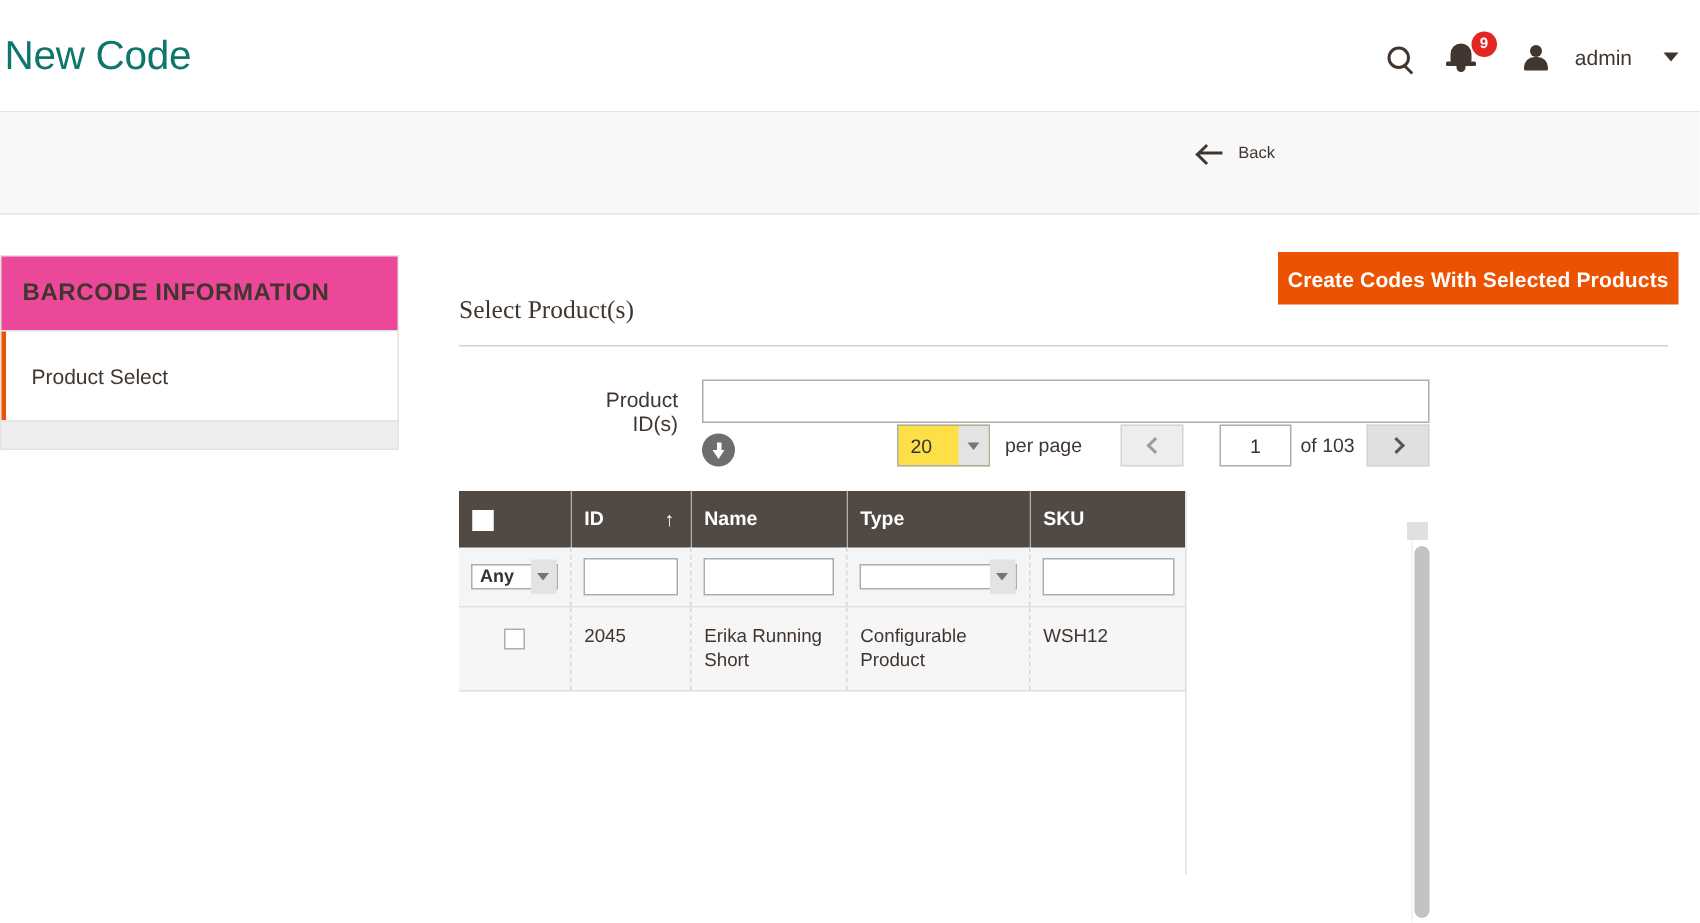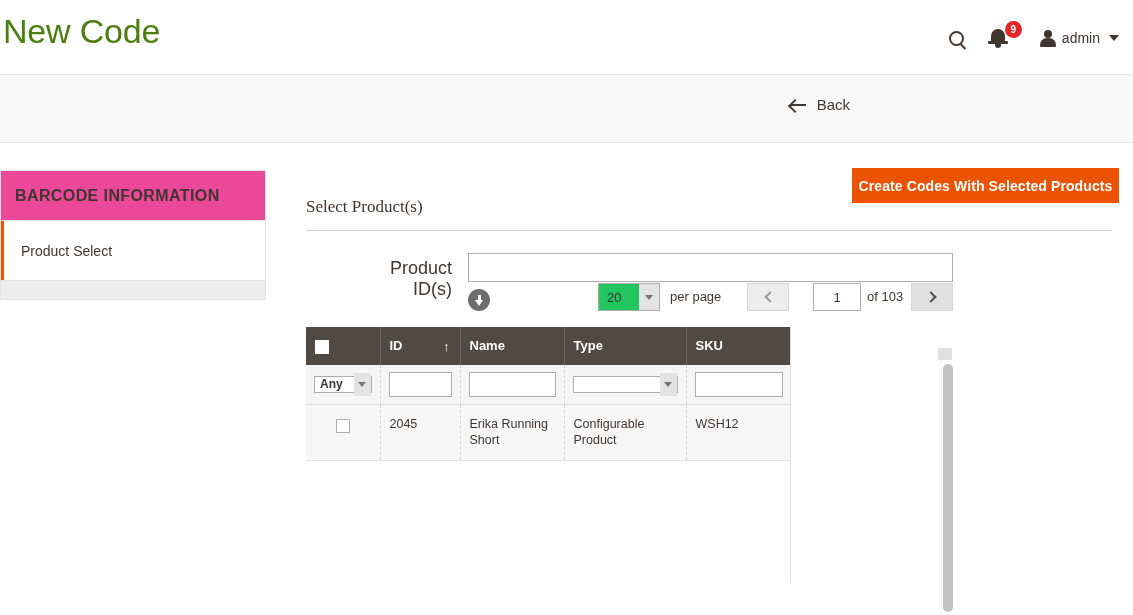--- a/index.html
+++ b/index.html
@@ -15,24 +15,24 @@
   
   .top-header {
     position: absolute;
     left: 0; top: 0;
     width: 1133px; height: 75px;
     background: #ffffff;
     border-bottom: 1px solid #e3e3e3;
   }
   .page-title {
     position: absolute;
-    left: 3px; top: 12px;
-    font-size: 34px;
+    left: 3px; top: 22px;
+    font-size: 27px;
     font-weight: 400;
-    color: #4d7c0f;
+    color: #0f766e;
     letter-spacing: -0.2px;
   }
   .header-right {
     position: absolute;
     right: 14px; top: 24px;
     display: flex;
     align-items: center;
     gap: 0px;
   }
   .hdr-icon-btn {
@@ -91,21 +91,21 @@
     font-size: 10px;
     font-weight: bold;
     display: flex;
     align-items: center;
     justify-content: center;
     line-height: 1;
   }
   .user-menu {
     display: flex;
     align-items: center;
-    gap: 7px;
+    gap: 19px;
     margin-left: 14px;
     cursor: pointer;
   }
   .user-glyph {
     position: relative;
     width: 15px; height: 16px;
   }
   .user-glyph::before {
     content: "";
     position: absolute;
@@ -142,21 +142,21 @@
     background: #f8f8f8;
     border-bottom: 1px solid #e3e3e3;
   }
   .back-btn {
     position: absolute;
     right: 283px; top: 21px;
     display: flex;
     align-items: center;
     gap: 11px;
     cursor: pointer;
-    font-size: 15px;
+    font-size: 11px;
     color: #41362f;
   }
   .arrow-left {
     position: relative;
     width: 16px; height: 12px;
     display: inline-block;
   }
   .arrow-left::before {
     content: "";
     position: absolute;
@@ -251,21 +251,21 @@
   .field-row {
     position: relative;
     margin-top: 22px;
     height: 28px;
   }
   .field-label {
     position: absolute;
     left: 68px; top: 5px;
     width: 78px;
     text-align: right;
-    font-size: 18px;
+    font-size: 14px;
     color: #41362f;
   }
   .field-input {
     position: absolute;
     left: 162px; top: 0;
     width: 485px; height: 29px;
     border: 1px solid #adadad;
     background: #ffffff;
     font-family: "Liberation Sans", sans-serif;
     font-size: 13px;
@@ -344,21 +344,21 @@
   .pager {
     position: relative;
     margin-top: 2px;
     height: 30px;
   }
   .per-page-select {
     position: absolute;
     left: 292px; top: 0;
     width: 62px; height: 28px;
     border: 1px solid #adadad;
-    background: #22c55e;
+    background: #fde047;
     display: flex;
     align-items: center;
     cursor: pointer;
   }
   .per-page-value {
     flex: 1;
     padding-left: 8px;
     font-size: 13px;
     color: #333;
   }

